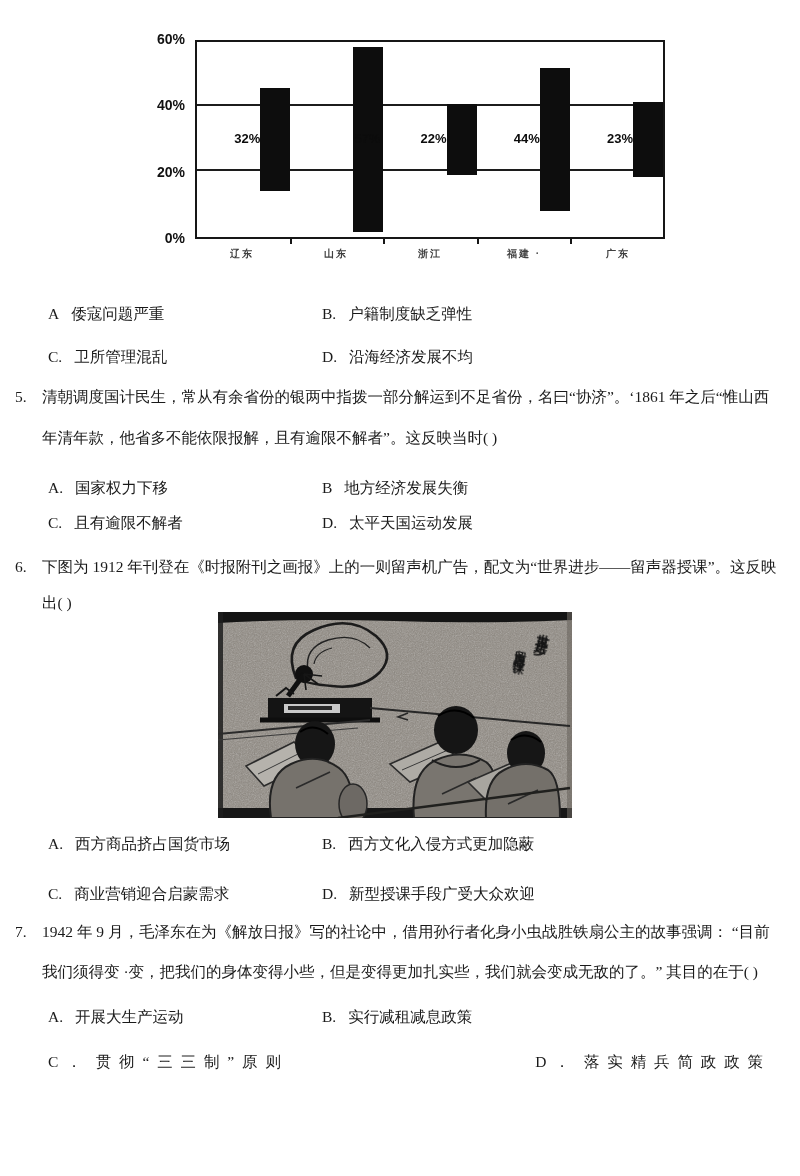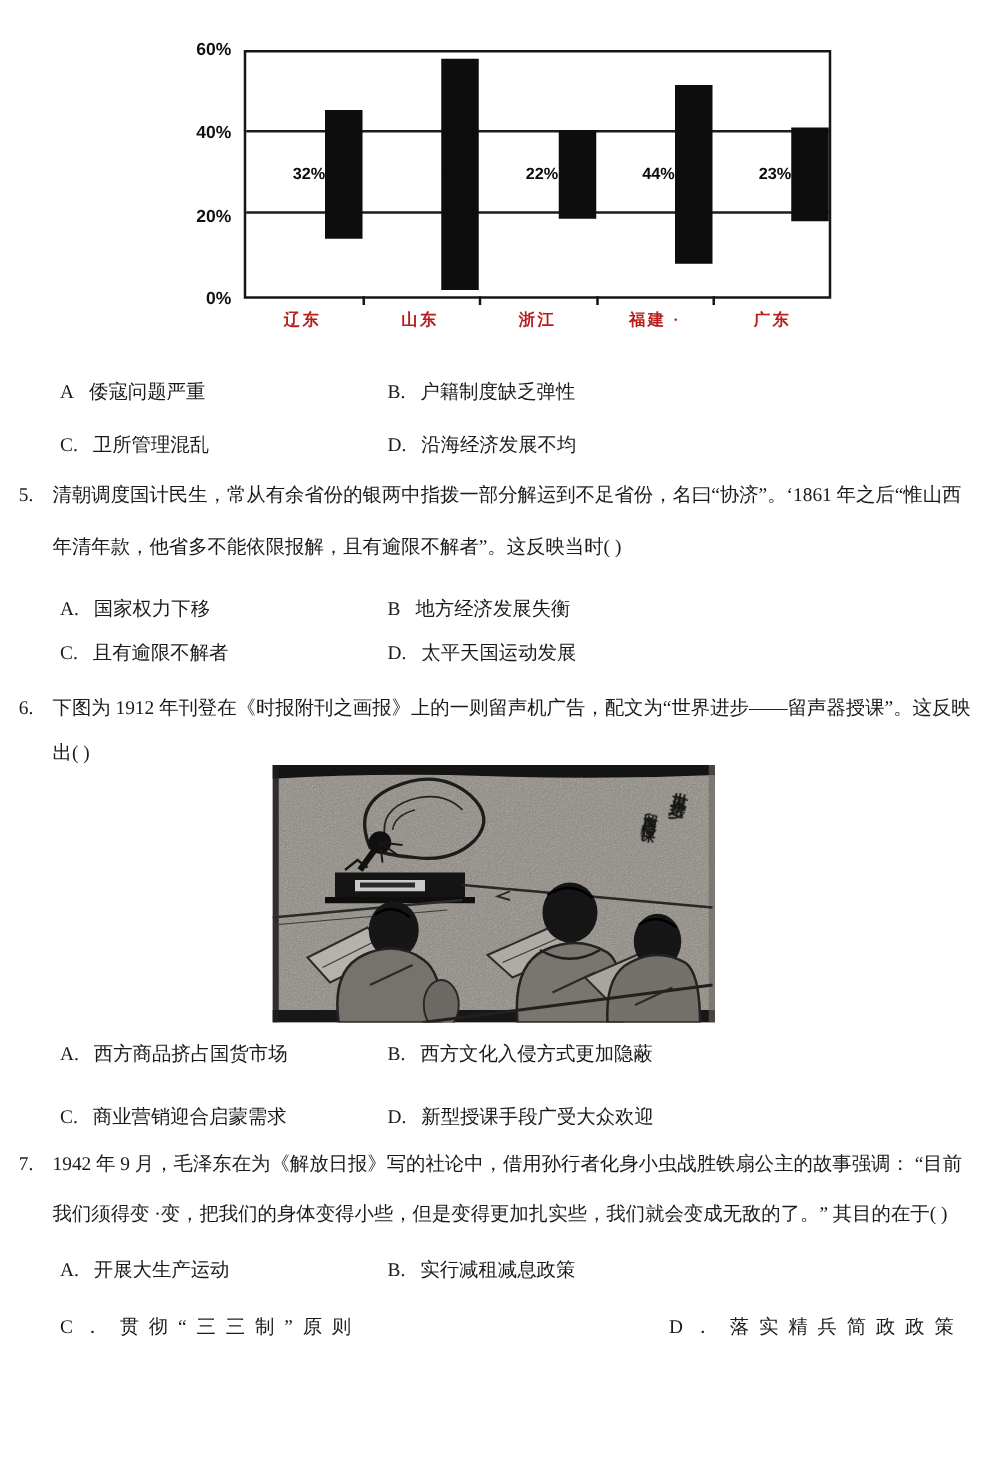--- a/index.html
+++ b/index.html
@@ -79,34 +79,35 @@
   .x-axis {
     margin-left: 60px;
     width: 470px;
     display: flex;
     margin-top: 8px;
   }
   .x-label {
     flex: 1 1 0;
     text-align: center;
     font-weight: bold;
-    font-size: 13px;
-    color: #b91c1c;
+    font-size: 10px;
+    color: #404040;
     letter-spacing: 2px;
   }
 
   
   .opt-row {
     position: absolute;
     left: 0;
     width: 800px;
     padding-left: 48px;
     display: flex;
     font-size: 15.5px;
     line-height: 21px;
+    gap: 12px;
   }
   .opt { width: 262px; flex: none; white-space: nowrap; }
   .opt.wide { width: auto; }
   .opt-label { margin-right: 12px; }
   .opt-row.spread {
     justify-content: space-between;
     padding-right: 35px;
     letter-spacing: 2px;
     text-align: center;
   }

